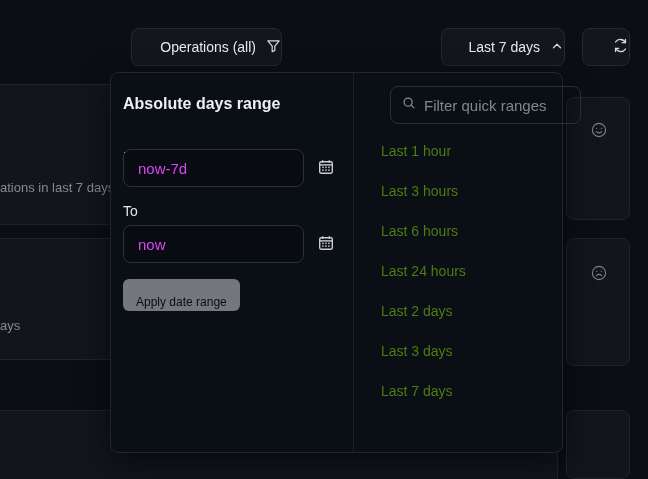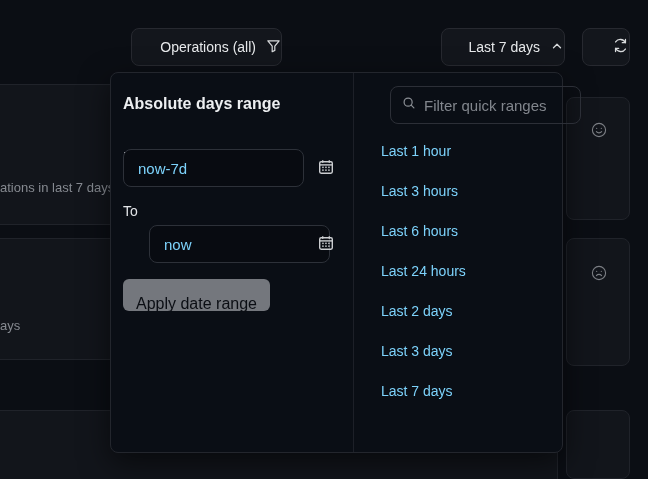--- a/index.html
+++ b/index.html
@@ -36,50 +36,50 @@
     display:flex; z-index:5; box-shadow:0 10px 30px rgba(0,0,0,.55);
   }
   .panel-left { position:relative; width:243px; border-right:1px solid #1d2028; }
   .panel-right { position:relative; flex:1; }
 
   .pl-heading { position:absolute; left:12px; top:22px; font-size:16px; font-weight:bold; color:#edeff1; }
   .pl-label { position:absolute; left:12px; font-size:14px; color:#e2e4e7; }
   .pl-input {
     position:absolute; left:12px; width:181px; height:38px;
     background:#080b11; border:1px solid #2d3139; border-radius:8px;
-    color:#7dd3fc; font-size:15px; padding:0 14px; outline:none;
+    color:#d946ef; font-size:15px; padding:0 14px; outline:none;
     font-family:"Liberation Sans", sans-serif;
   }
   .cal-btn {
     position:absolute; left:204px; width:22px; height:22px;
     background:none; border:none; color:#cbcdd0; cursor:pointer; padding:0;
     display:flex; align-items:center; justify-content:center;
   }
   .apply-btn {
     position:absolute; left:12px; top:206px; height:32px; padding:16px 13px;
     background:#74777d; color:#0b0e14; border:none; border-radius:6px;
-    font-size:16px; cursor:pointer; font-family:"Liberation Sans", sans-serif;
+    font-size:12px; cursor:pointer; font-family:"Liberation Sans", sans-serif;
   }
 
   .search-box {
     position:absolute; left:12px; top:13px; width:191px; height:38px;
     border:1px solid #2c2f37; border-radius:8px;
     display:flex; align-items:center; gap:8px; padding:0 11px;margin-left:24px;
   }
   .search-box svg { flex:0 0 auto; color:#8a8e94; }
   .search-input {
     flex:1; min-width:0; background:transparent; border:none; outline:none;
     color:#e8eaec; font-size:15px; font-family:"Liberation Sans", sans-serif;
   }
   .search-input::placeholder { color:#82868d; }
 
   .quick-list { position:absolute; top:58px; left:0; right:0; }
   .quick-item {
     height:40px; display:flex; align-items:center; padding-left:27px;
-    color:#7dd3fc; font-size:14px; cursor:pointer;
+    color:#4d7c0f; font-size:14px; cursor:pointer;
   }
 </style>
 </head>
 <body>
 
 <div class="screen">
 
   <div class="bg-card" style="left:-20px; top:84px; width:580px; height:141px;"></div>
   <div class="bg-card" style="left:-20px; top:238px; width:580px; height:122px;"></div>
   <div class="bg-card" style="left:-20px; top:410px; width:578px; height:100px;"></div>
@@ -158,21 +158,21 @@
                 <rect x="10.2" y="7.6" width="1.5" height="1.5"></rect>
               <rect x="4.2" y="10.4" width="1.5" height="1.5"></rect>
                 <rect x="7.2" y="10.4" width="1.5" height="1.5"></rect>
                 <rect x="10.2" y="10.4" width="1.5" height="1.5"></rect>
             </g>
           </svg>
         </span>
       </button>
 
       <div class="pl-label" style="top:130px;">To</div>
-      <input class="pl-input" style="top: 152px; margin-left: 26px;" type="text" value="now">
+      <input class="pl-input" style="top: 152px;" type="text" value="now">
       <button class="cal-btn" style="top:160px;">
         <span>
           <svg width="16" height="16" viewBox="0 0 16 16" fill="none" stroke="currentColor" stroke-width="1.4">
             <rect x="1.7" y="2.8" width="12.6" height="11.4" rx="1.4"></rect>
             <path d="M1.7 5.9h12.6"></path>
             <path d="M4.7 1.2v2.6M11.3 1.2v2.6"></path>
             <g fill="currentColor" stroke="none">
               <rect x="4.2" y="7.6" width="1.5" height="1.5"></rect>
                 <rect x="7.2" y="7.6" width="1.5" height="1.5"></rect>
                 <rect x="10.2" y="7.6" width="1.5" height="1.5"></rect>

